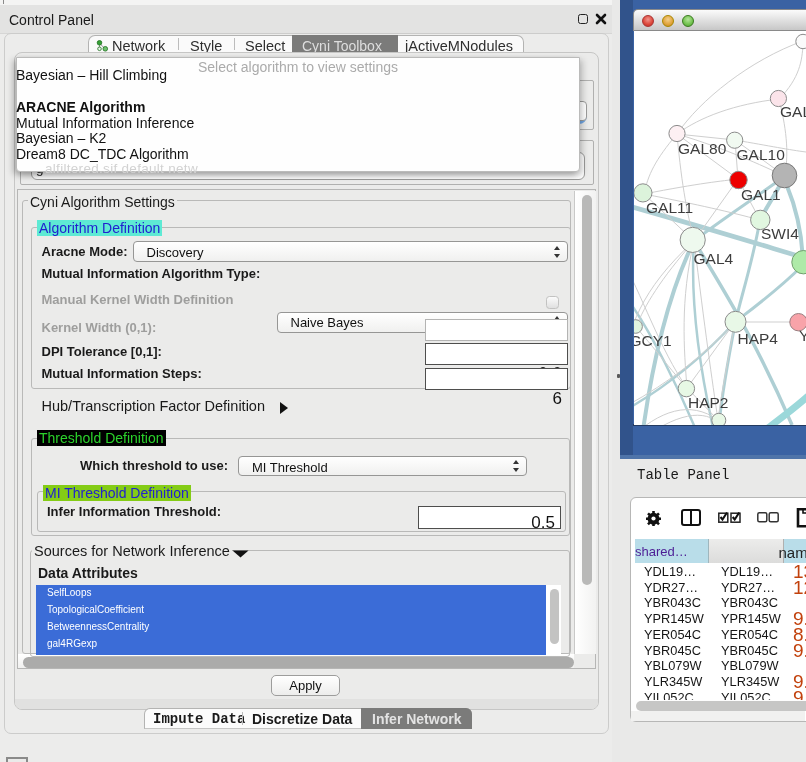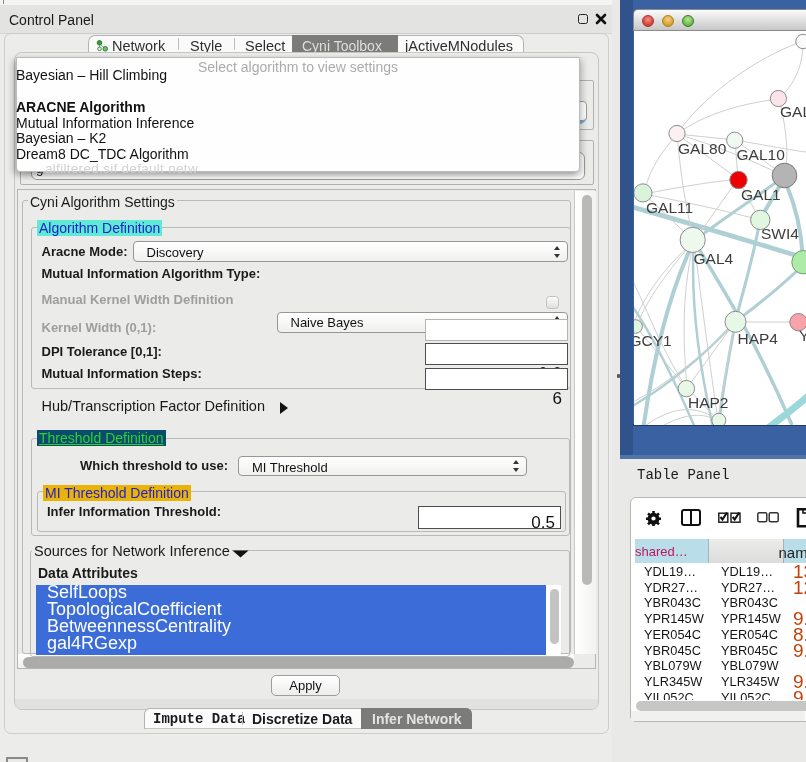--- a/index.html
+++ b/index.html
@@ -98,44 +98,44 @@
 
 <div class="abs b13" style="left:41.5px;top:365.5px;">Mutual Information Steps:</div>
 <div class="abs fld" style="left:425px;top:368px;width:143px;height:19px;">6</div>
 
 <div class="abs" style="left:41.5px;top:398px;font-size:14.5px;color:#1a1a1a;">Hub/Transcription Factor Definition</div>
 <svg class="abs" style="left:277px;top:401px;" width="13" height="14" viewBox="0 0 13 14">
     <path d="M3 1 L11 7 L3 13 Z" fill="#111"></path>
   </svg>
 
 <div class="abs" style="left:31px;top:438px;width:539px;height:98px;border:1px solid #b9b9b8;border-radius:3px;box-sizing:border-box;"></div>
-<div class="abs" style="left:37px;top:430px;background:#0c4a6e;padding:0 2px;font-size:14px;color:#2bd32b;text-decoration:underline;">Threshold Definition</div>
+<div class="abs" style="left:37px;top:430px;background:#000000;padding:0 2px;font-size:14px;color:#2bd32b;">Threshold Definition</div>
 
 <div class="abs b13" style="left:80px;top:458px;">Which threshold to use:</div>
 <div class="abs combo" style="left:238px;top:456px;width:289px;height:20px;">
     <span>MI Threshold</span>
     <i class="spn"></i>
   </div>
 
 <div class="abs" style="left:37px;top:491px;width:529px;height:41px;border:1px solid #b9b9b8;border-radius:3px;box-sizing:border-box;"></div>
-<div class="abs" style="left:43px;top:485px;background:#eab308;padding:0 2px;font-size:14px;color:#2121cf;">MI Threshold Definition</div>
+<div class="abs" style="left:43px;top:485px;background:#84cc16;padding:0 2px;font-size:14px;color:#2121cf;">MI Threshold Definition</div>
 
 <div class="abs b13" style="left:47px;top:504px;">Infer Information Threshold:</div>
 <div class="abs fld" style="left:418px;top:506px;width:143px;height:23px;padding-top:6px;">0.5</div>
 
 <div class="abs" style="left:30px;top:550px;width:540px;height:107px;border:1px solid #b9b9b8;border-radius:3px;box-sizing:border-box;"></div>
 <div class="abs" style="left:32px;top:543px;background:#ebebea;padding:0 2px;font-size:14.5px;color:#1a1a1a;">Sources for Network Inference</div>
 <svg class="abs" style="left:232px;top:550px;" width="17" height="8" viewBox="0 0 17 8">
     <path d="M0.5 0.5 L16.5 0.5 L8.5 7.5 Z" fill="#111"></path>
   </svg>
 <div class="abs" style="left:38px;top:565px;font-size:14px;font-weight:bold;color:#1a1a1a;">Data Attributes</div>
 
 <div class="abs" style="left:36px;top:585px;width:525px;height:70px;background:#ffffff;"></div>
 <div class="abs" style="left:36px;top:585px;width:510px;height:70px;background:#3b6cd7;"></div>
-<div class="abs" style="left:47px;top:583.5px;font-size:18px;color:#fff;line-height:17.1px;">SelfLoops<br>TopologicalCoefficient<br>BetweennessCentrality<br>gal4RGexp</div>
+<div class="abs" style="left:47px;top:583.5px;font-size:10px;color:#fff;line-height:17.1px;">SelfLoops<br>TopologicalCoefficient<br>BetweennessCentrality<br>gal4RGexp</div>
 <div class="abs" style="left:550px;top:589px;width:9px;height:55px;background:#c3c3c2;border-radius:4.5px;"></div>
 
 <div class="abs" style="left:271px;top:675px;width:69px;height:21px;background:linear-gradient(180deg,#ffffff,#ededec);border:1px solid #9d9d9c;border-radius:5px;box-sizing:border-box;text-align:center;font-size:13px;color:#111;line-height:19px;">Apply</div>
 
 <div class="abs" style="left:144px;top:708px;width:328px;height:21px;background:#fbfbfb;border:1px solid #b3b3b2;border-bottom:1px solid #c6c6c5;border-radius:6px 6px 0 0;box-sizing:border-box;"></div>
 <div class="abs" style="left:361px;top:708px;width:111px;height:21px;background:#7b7b7a;border-radius:0 6px 0 0;"></div>
 <div class="abs" style="left:153px;top:711px;font-size:14px;font-weight:bold;color:#1a1a1a;font-family:Liberation Mono, monospace;">Impute Data</div>
 <div class="abs" style="left:242px;top:712px;width:1px;height:13px;background:#bcbcbc;"></div>
 <div class="abs" style="left:252px;top:711px;font-size:14px;font-weight:bold;color:#1a1a1a;">Discretize Data</div>
 <div class="abs" style="left:372px;top:711px;font-size:14px;font-weight:bold;color:#e3e3e3;">Infer Network</div>
@@ -268,21 +268,21 @@
   <rect x="12.2" y="0.8" width="9" height="9" rx="1.5" fill="none" stroke="#333" stroke-width="1.5"></rect>
 </svg>
 <svg class="abs" style="left:796px;top:507px;" width="10" height="21" viewBox="0 0 10 21">
   <path d="M2 2.2 h10 v17 h-10 z" fill="none" stroke="#111" stroke-width="2.6"></path>
   <path d="M7 1 v5 h5" fill="none" stroke="#111" stroke-width="1.6"></path>
 </svg>
 
 <div class="abs" style="left:635px;top:539px;width:74px;height:24px;background:#b9dde9;border-right:1px solid #9fb6bd;box-sizing:border-box;"></div>
 <div class="abs" style="left:709px;top:539px;width:75px;height:24px;background:linear-gradient(180deg,#ececeb,#dcdcdb);border-right:1px solid #b0b0af;box-sizing:border-box;"></div>
 <div class="abs" style="left:784px;top:539px;width:22px;height:24px;background:#b9dde9;"></div>
-<div class="abs" style="left:635px;top:544px;width:50px;text-align:left;font-size:13px;color:#be185d;">shared…</div>
+<div class="abs" style="left:635px;top:544px;width:50px;text-align:left;font-size:13px;color:#4c1d95;">shared…</div>
 <div class="abs" style="left:709px;top:544px;width:75px;text-align:right;font-size:15px;color:#222;padding-left:32px;">name</div>
 
 <div class="abs" style="left:644px;top:564px;font-size:12.8px;color:#161616;line-height:15.7px;">YDL19…<br>YDR27…<br>YBR043C<br>YPR145W<br>YER054C<br>YBR045C<br>YBL079W<br>YLR345W<br>YIL052C</div>
 <div class="abs" style="left:721px;top:564px;font-size:12.8px;color:#161616;line-height:15.7px;">YDL19…<br>YDR27…<br>YBR043C<br>YPR145W<br>YER054C<br>YBR045C<br>YBL079W<br>YLR345W<br>YIL052C</div>
 <div class="abs" style="left:793px;top:564px;font-size:19px;color:#c2410c;line-height:15.7px;">13<br>12<br>&nbsp;<br>9.<br>8.<br>9.<br>&nbsp;<br>9.<br>9.</div>
 
 <div class="abs" style="left:631px;top:700px;width:174px;height:11px;background:#fdfdfd;"></div>
 <div class="abs" style="left:636px;top:701px;width:170px;height:10px;background:#c6c6c5;border-radius:5px 0 0 5px;"></div>
 <div class="abs" style="left:631px;top:711px;width:174px;height:10px;background:#f1f1f0;"></div>
 

